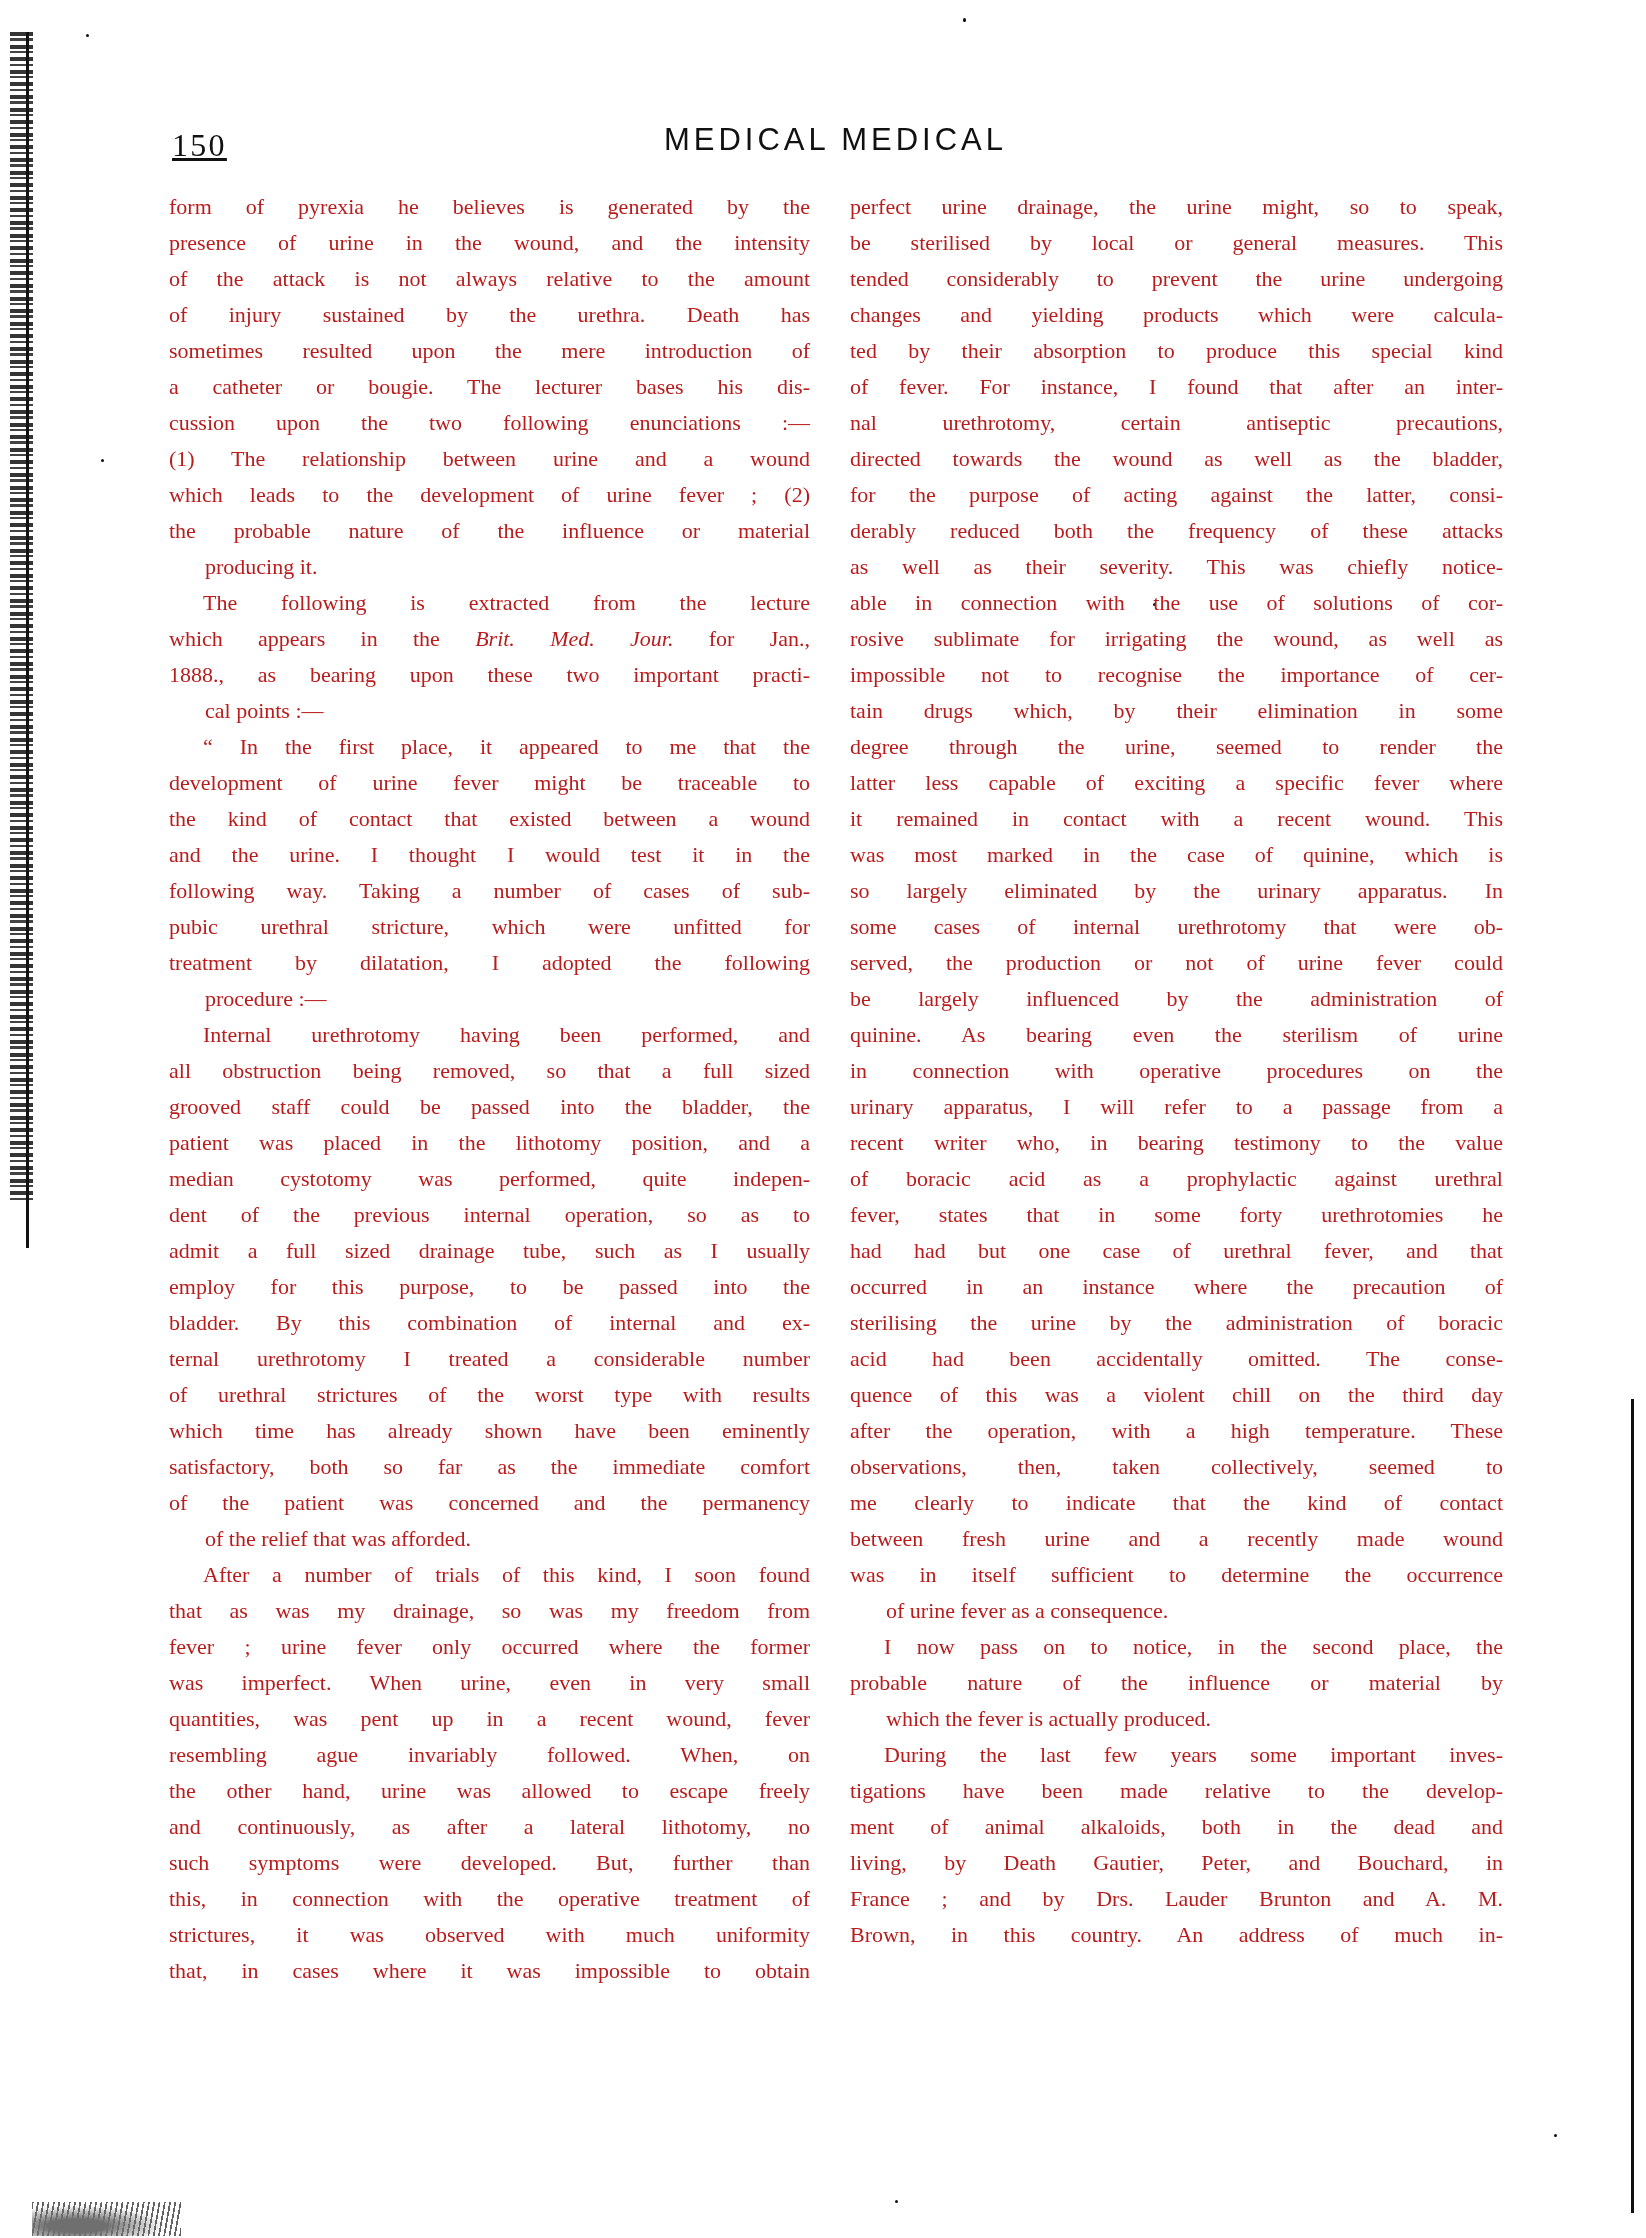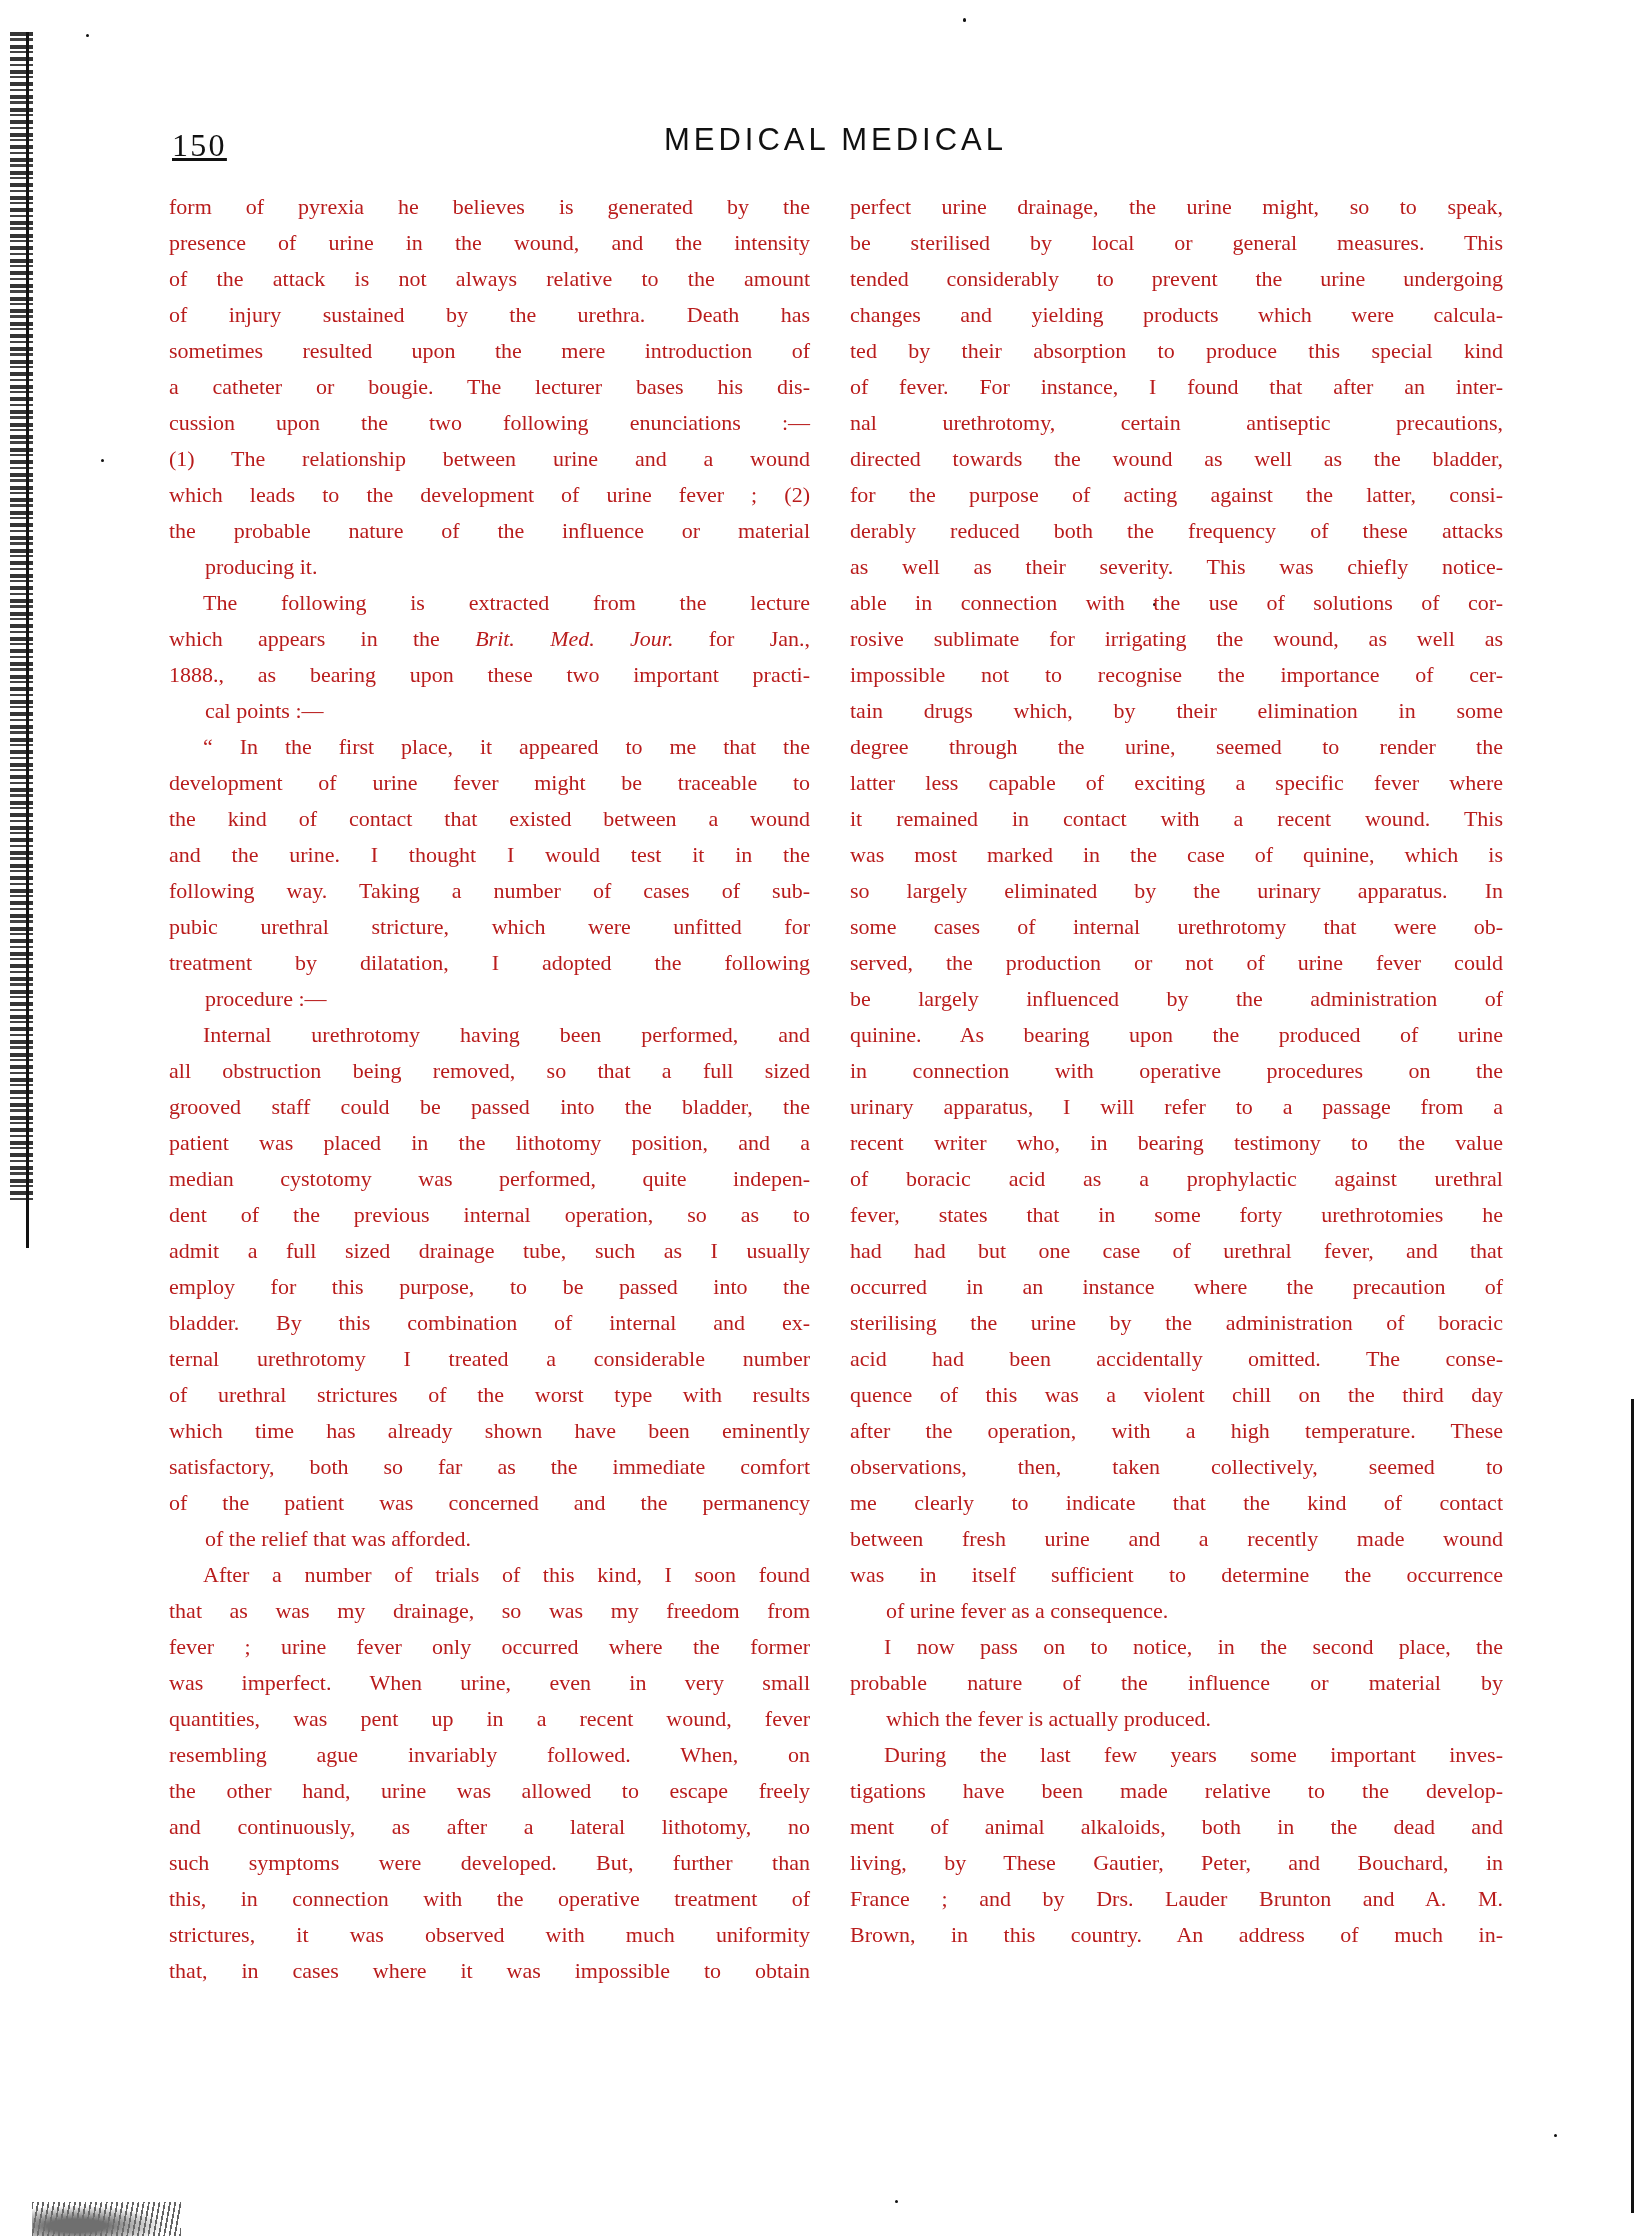--- a/index.html
+++ b/index.html
@@ -130,21 +130,21 @@
       <span class="line">impossible not to recognise the importance of cer-</span>
       <span class="line">tain drugs which, by their elimination in some</span>
       <span class="line">degree through the urine, seemed to render the</span>
       <span class="line">latter less capable of exciting a specific fever where</span>
       <span class="line">it remained in contact with a recent wound.   This</span>
       <span class="line">was most marked in the case of quinine, which is</span>
       <span class="line">so largely eliminated by the urinary apparatus.   In</span>
       <span class="line">some cases of internal urethrotomy that were ob-</span>
       <span class="line">served, the production or not of urine fever could</span>
       <span class="line">be largely influenced by the administration of</span>
-      <span class="line">quinine.   As bearing upon the produced of urine</span>
+      <span class="line">quinine.   As bearing even the sterilism of urine</span>
       <span class="line">in connection with operative procedures on the</span>
       <span class="line">urinary apparatus, I will refer to a passage from a</span>
       <span class="line">recent writer who, in bearing testimony to the value</span>
       <span class="line">of boracic acid as a prophylactic against urethral</span>
       <span class="line">fever, states that in some forty urethrotomies he</span>
       <span class="line">had had but one case of urethral fever, and that</span>
       <span class="line">occurred in an instance where the precaution of</span>
       <span class="line">sterilising the urine by the administration of boracic</span>
       <span class="line">acid had been accidentally omitted.   The conse-</span>
       <span class="line">quence of this was a violent chill on the third day</span>
@@ -153,18 +153,18 @@
       <span class="line">me clearly to indicate that the kind of contact</span>
       <span class="line">between fresh urine and a recently made wound</span>
       <span class="line">was in itself sufficient to determine the occurrence</span>
       <span class="line last">of urine fever as a consequence.</span>
       <span class="line indent">I now pass on to notice, in the second place, the</span>
       <span class="line">probable nature of the influence or material by</span>
       <span class="line last">which the fever is actually produced.</span>
       <span class="line indent">During the last few years some important inves-</span>
       <span class="line">tigations have been made relative to the develop-</span>
       <span class="line">ment of animal alkaloids, both in the dead and</span>
-      <span class="line">living, by These Gautier, Peter, and Bouchard, in</span>
+      <span class="line">living, by Death Gautier, Peter, and Bouchard, in</span>
       <span class="line">France ; and by Drs. Lauder Brunton and A. M.</span>
       <span class="line">Brown, in this country.   An address of much in-</span>
     </div>
 </div>
 
 
 </body></html>

